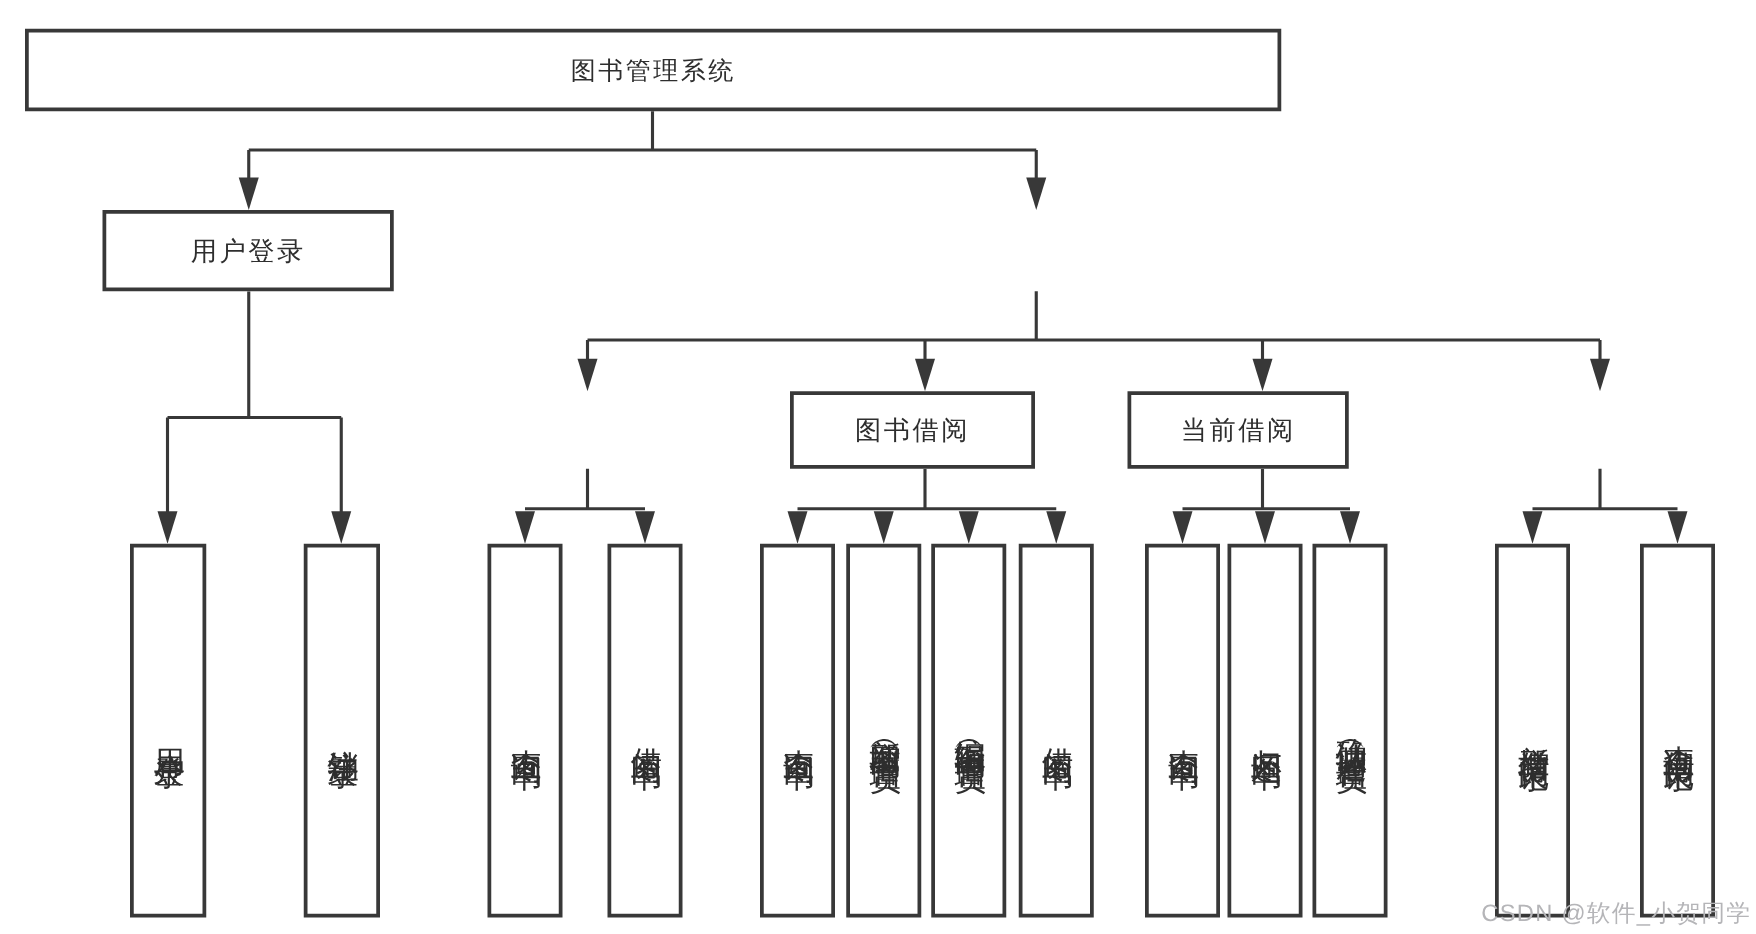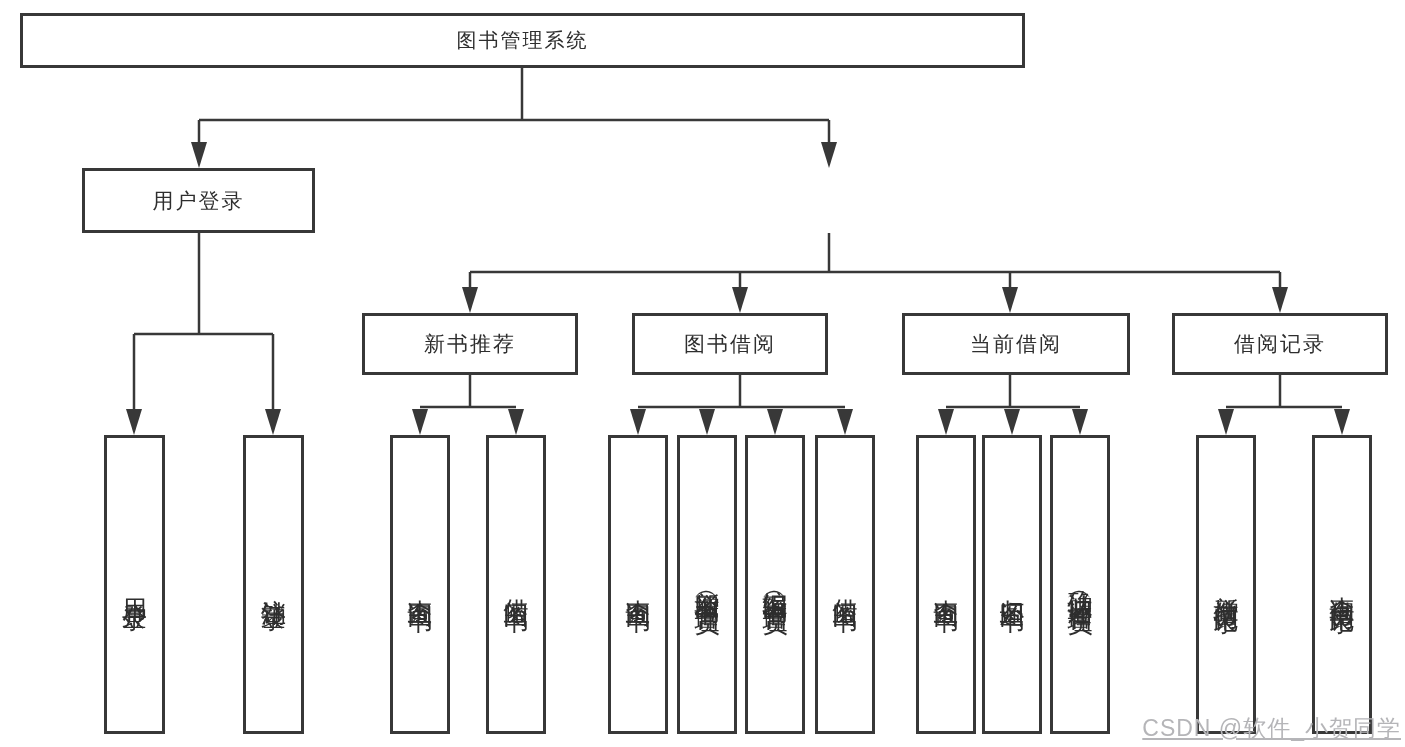--- a/index.html
+++ b/index.html
@@ -19,21 +19,21 @@
     color:var(--text,#2e2e2e);
   }
   .hbox { font-size:21px; letter-spacing:2px; white-space:nowrap; }
   .rootbox { font-size:20px; }
   .vbox span {
     writing-mode:vertical-rl; text-orientation:mixed;
     font-size:25px; letter-spacing:3px; line-height:1; white-space:nowrap;
   }
   .watermark {
     position:absolute; right:4px; bottom:3px; z-index:3;
-    font-size:23px; letter-spacing:1px; color:var(--wm,#b5b5b8); white-space:nowrap;text-decoration:underline;
+    font-size:19px; letter-spacing:1px; color:var(--wm,#b5b5b8); white-space:nowrap;
   }
 </style>
 </head>
 <body>
 
 <div class="canvas">
 
   <svg class="wires" width="1405" height="747" aria-hidden="true">
 
     <path class="ln" d="M522 68 V120"></path>
@@ -78,28 +78,26 @@
     <path class="ah" d="M946 435 L938 409 L954 409 Z"></path>
     <path class="ah" d="M1012 435 L1004 409 L1020 409 Z"></path>
     <path class="ah" d="M1080 435 L1072 409 L1088 409 Z"></path>
 
     <path class="ln" d="M1280 375 V407"></path>
     <path class="ln" d="M1226 407 H1342"></path>
     <path class="ah" d="M1226 435 L1218 409 L1234 409 Z"></path>
     <path class="ah" d="M1342 435 L1334 409 L1350 409 Z"></path>
   </svg>
 
-  <div class="node hbox rootbox" style="left:20px; top:13px; width:1005px; height:55px;">图书管理系统</div>
+  <div class="node hbox rootbox" style="left:20px; top:23px; width:1005px; height:66px;">图书管理系统</div>
 
   <div class="node hbox" style="left:82px; top:168px; width:233px; height:65px;">用户登录</div>
 
-  <div class="node hbox" style="left:362px; top:313px; width:216px; height:62px;">新书推荐</div>
   <div class="node hbox" style="left:632px; top:313px; width:196px; height:62px;">图书借阅</div>
-  <div class="node hbox" style="left:902px; top:313px; width:228px; height:62px;">当前借阅</div>
-  <div class="node hbox" style="left:1172px; top:313px; width:216px; height:62px;">借阅记录</div>
+  <div class="node hbox" style="left:902px; top:313px; width:177px; height:62px;">当前借阅</div>
 
   <div class="node vbox" style="left:104px; top:435px; width:61px; height:299px;">
     <span>用户登录</span>
     </div>
   <div class="node vbox" style="left:243px; top:435px; width:61px; height:299px;">
     <span>注销登录</span>
     </div>
 
   <div class="node vbox" style="left:390px; top:435px; width:60px; height:299px;">
     <span>查询图书</span>

